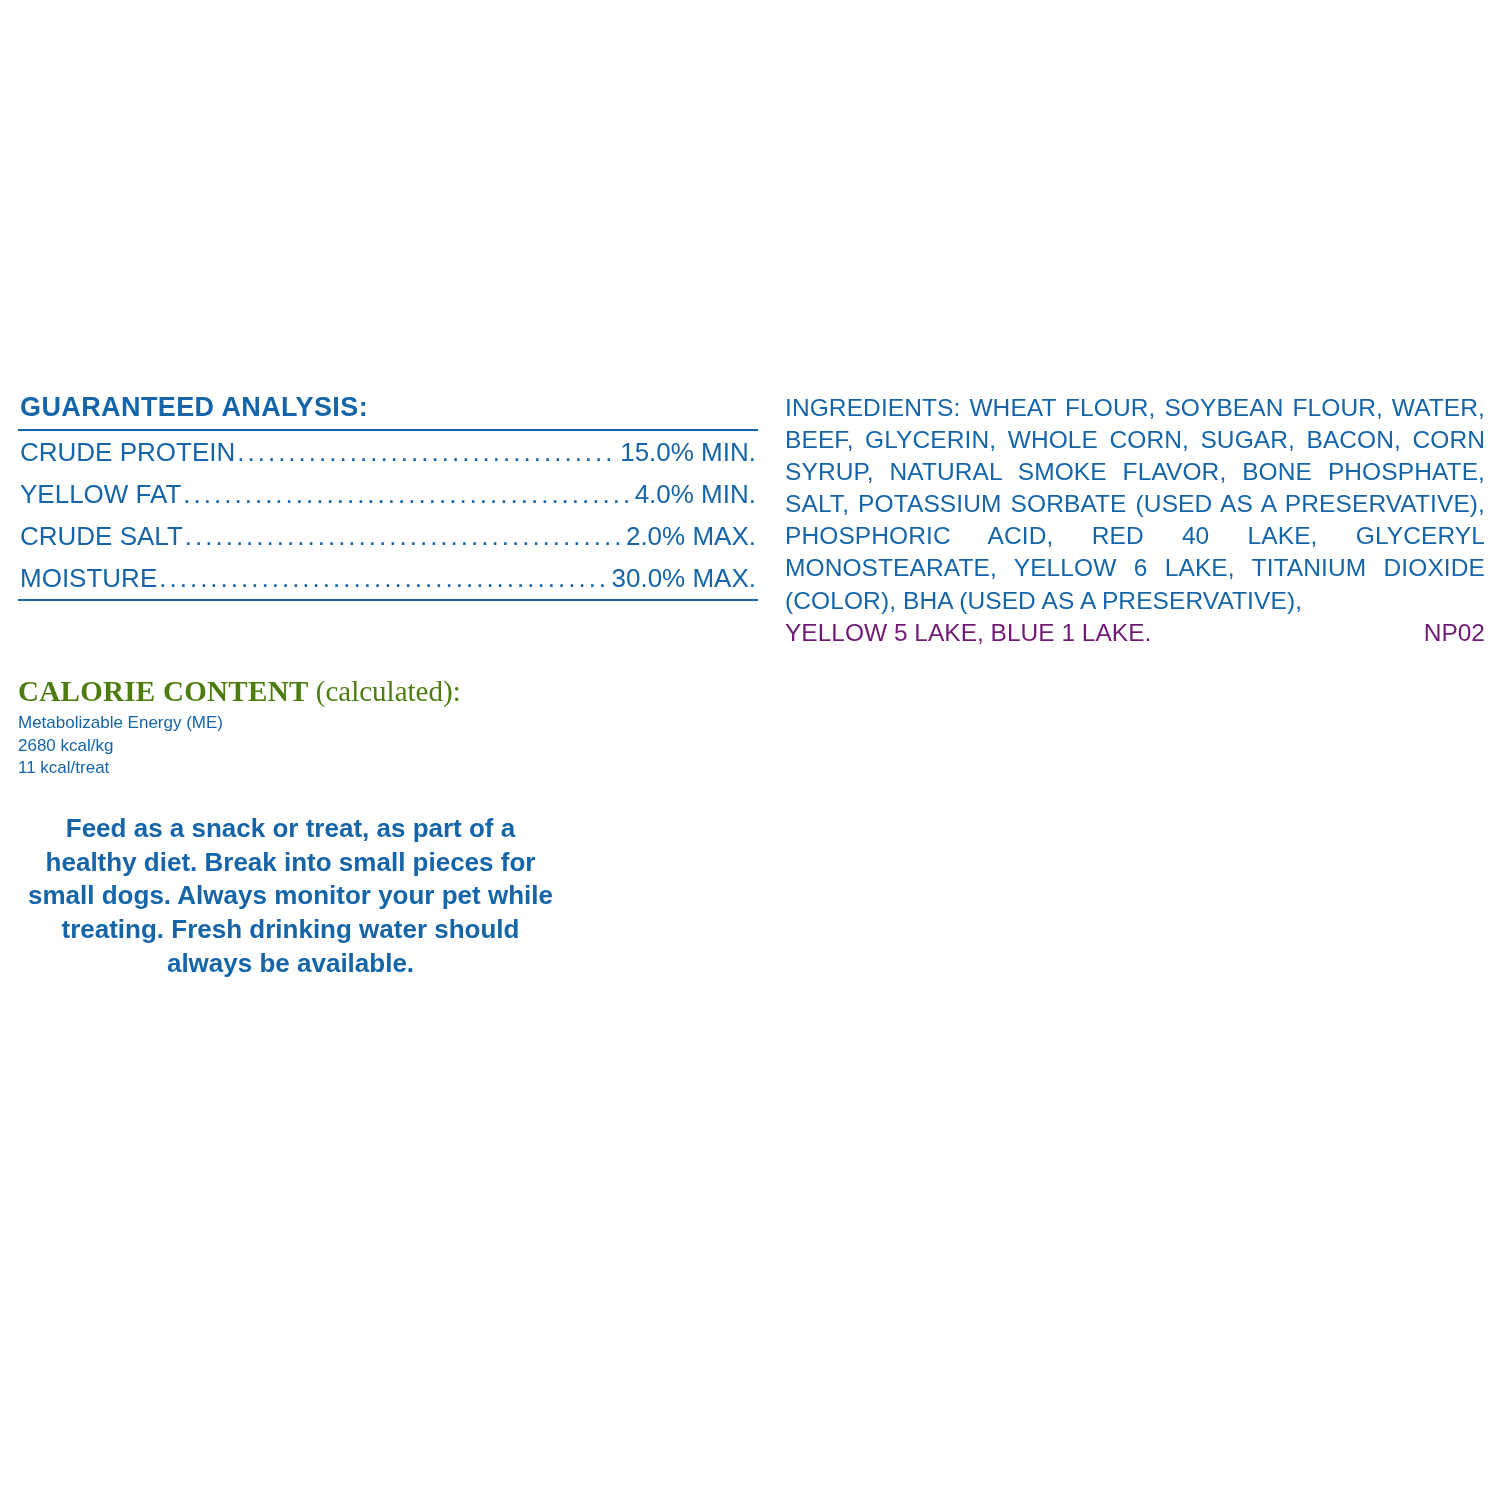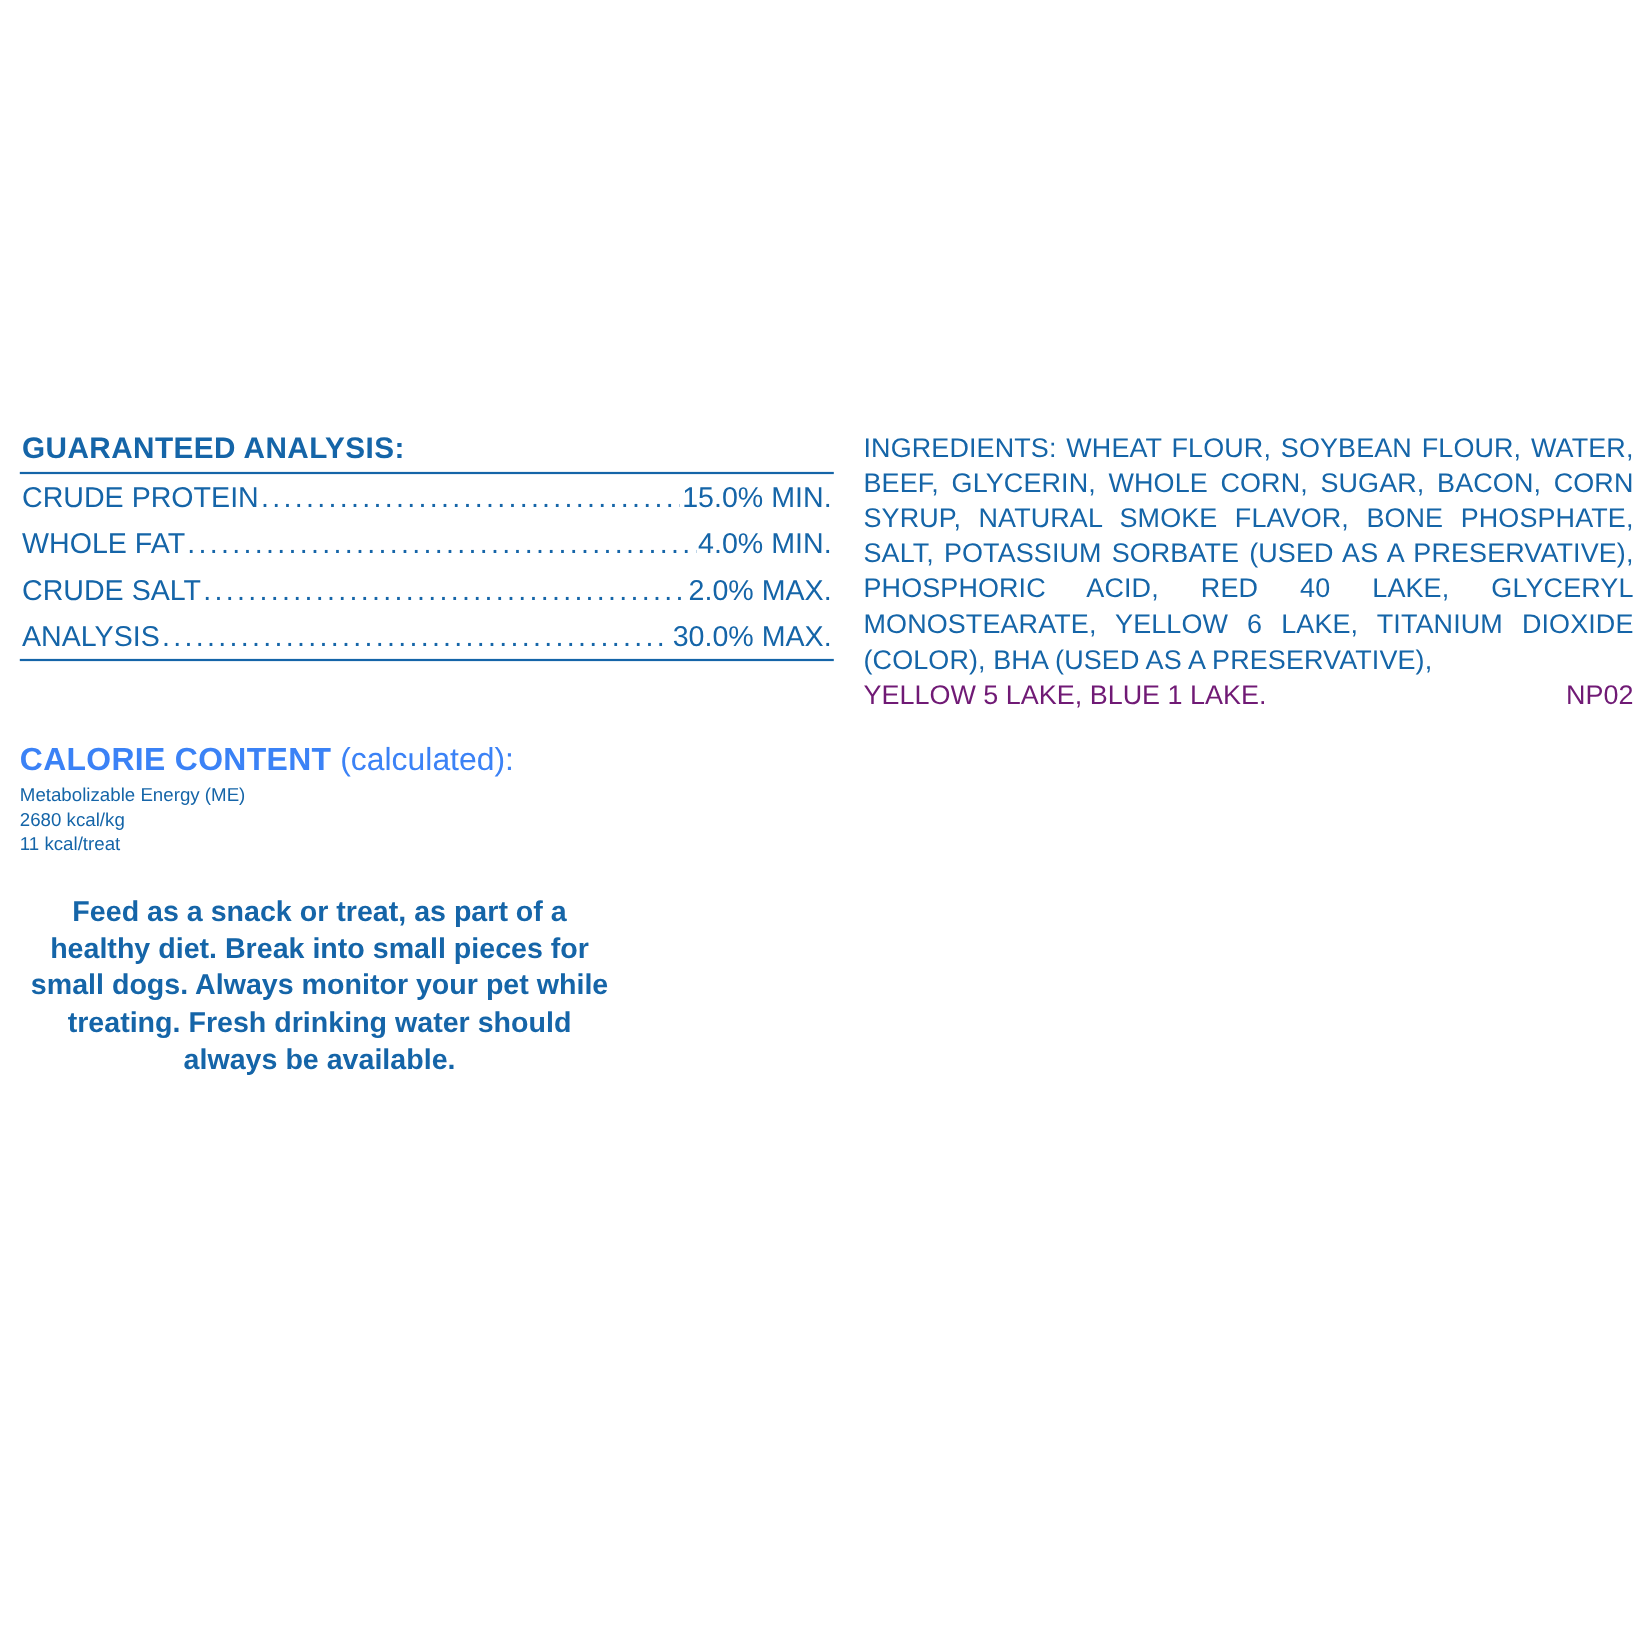--- a/index.html
+++ b/index.html
@@ -62,22 +62,23 @@
     font-size: 26px;
     line-height: 1;
   }
   .ga-val { flex: 0 0 auto; }
 
   .calorie-block {
     margin-top: 74px;
   }
   .calorie-title {
     font-size: 29px;
-    color: #3b82f6;
+    color: #4d7c0f;
     margin-bottom: 4px;
+    font-family: Liberation Serif, serif;
   }
   .calorie-title .bold {
     font-weight: bold;
     letter-spacing: 0.3px;
   }
   .calorie-line {
     font-size: 17px;
     line-height: 1.33;
     color: #1565a8;
   }
@@ -138,33 +139,33 @@
 
     <div class="ga-table">
 
       <div class="ga-row">
         <span class="ga-name">CRUDE PROTEIN</span>
         <span class="ga-dots">................................................................................................</span>
         <span class="ga-val">15.0% MIN.</span>
       </div>
 
       <div class="ga-row">
-        <span class="ga-name">WHOLE FAT</span>
+        <span class="ga-name">YELLOW FAT</span>
         <span class="ga-dots">................................................................................................</span>
         <span class="ga-val">4.0% MIN.</span>
       </div>
 
       <div class="ga-row">
         <span class="ga-name">CRUDE SALT</span>
         <span class="ga-dots">................................................................................................</span>
         <span class="ga-val">2.0% MAX.</span>
       </div>
 
       <div class="ga-row">
-        <span class="ga-name">ANALYSIS</span>
+        <span class="ga-name">MOISTURE</span>
         <span class="ga-dots">................................................................................................</span>
         <span class="ga-val">30.0% MAX.</span>
       </div>
 
     </div>
 
     <div class="calorie-block">
       <div class="calorie-title">
         <span class="bold">CALORIE CONTENT</span><span> (calculated):</span>
       </div>

